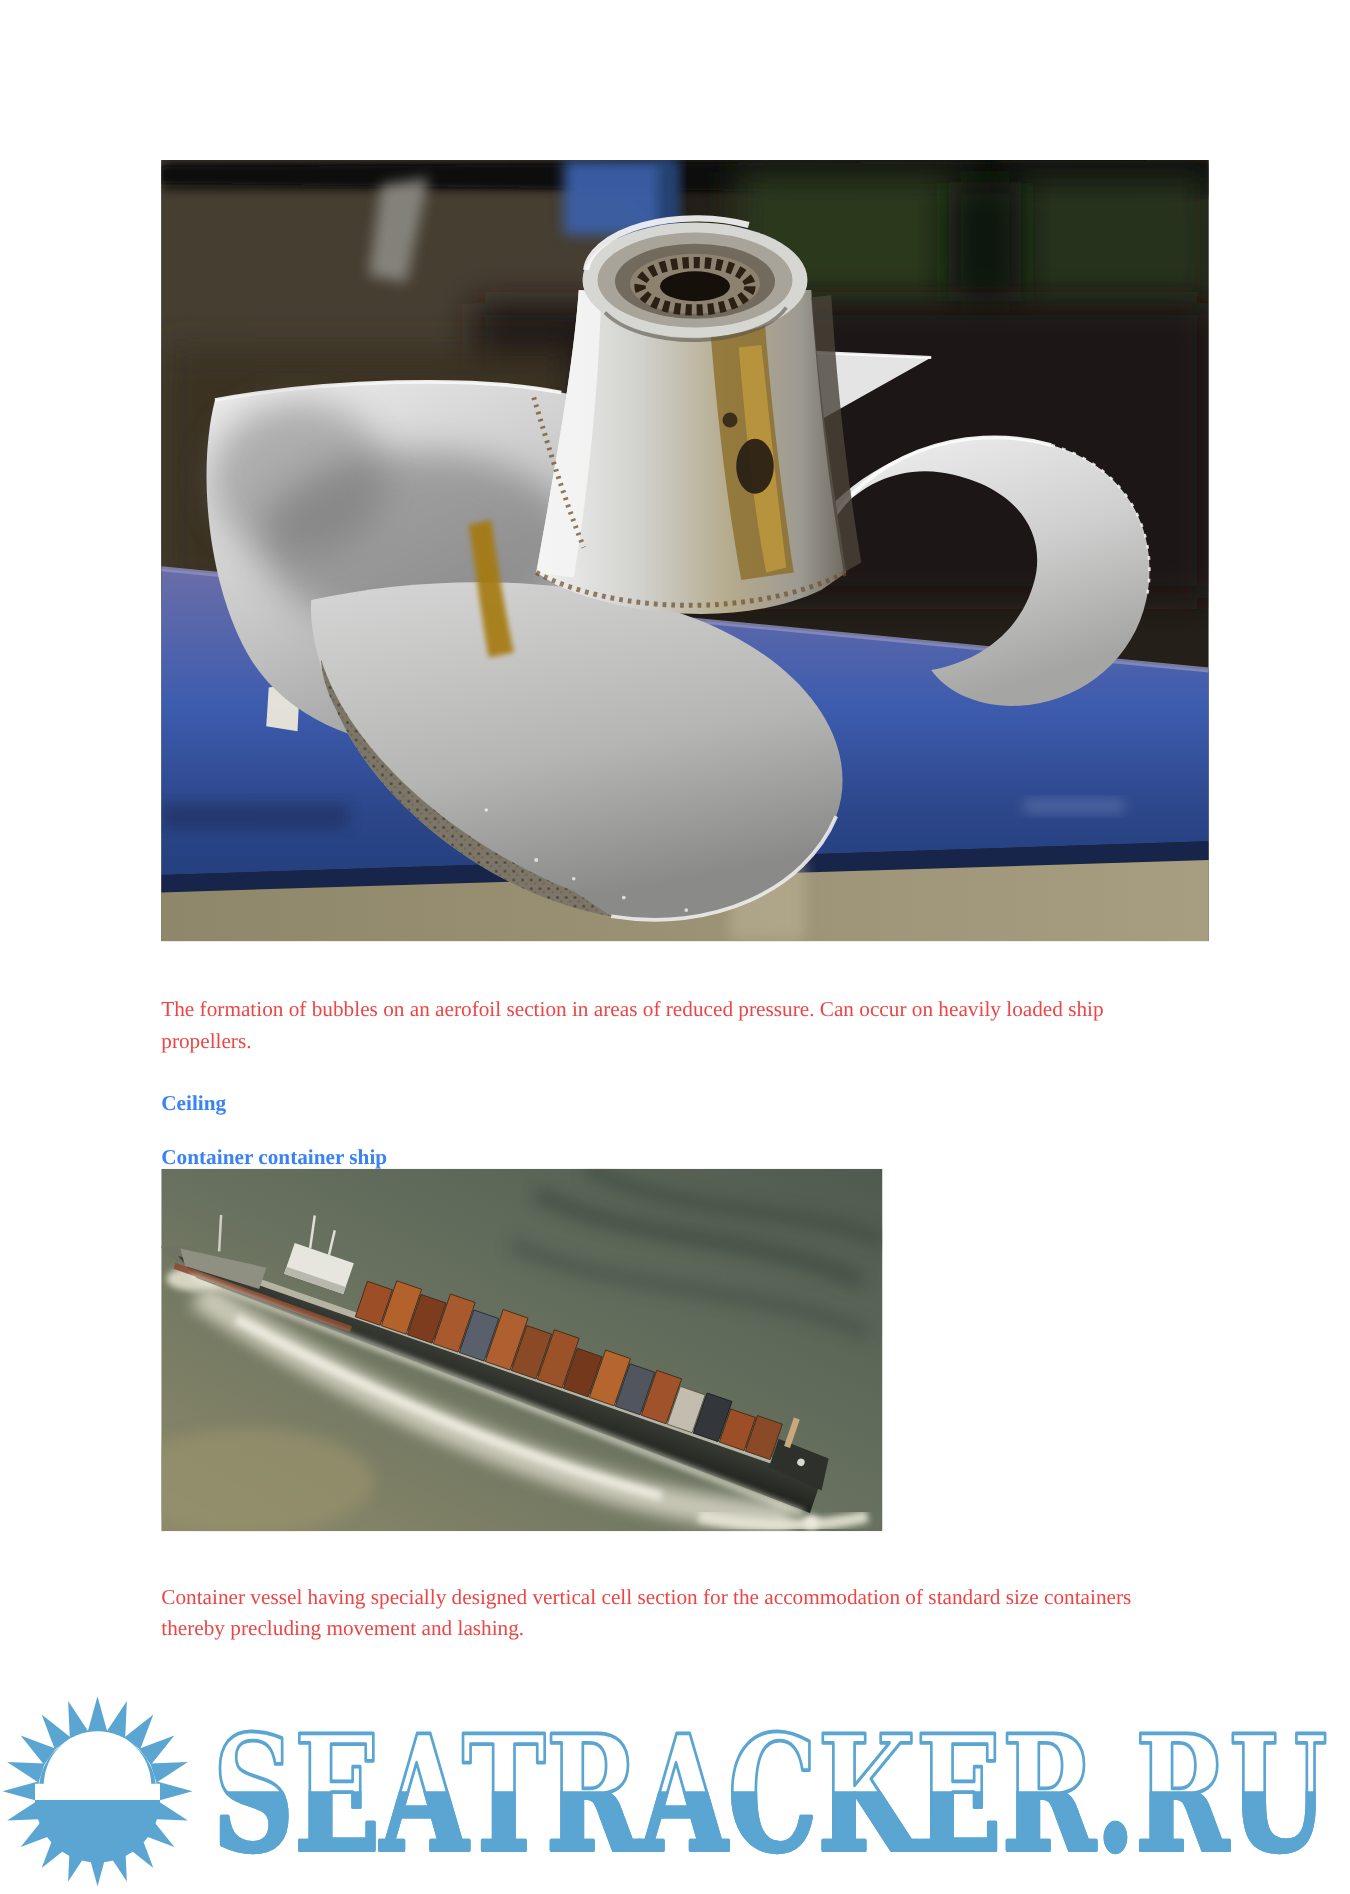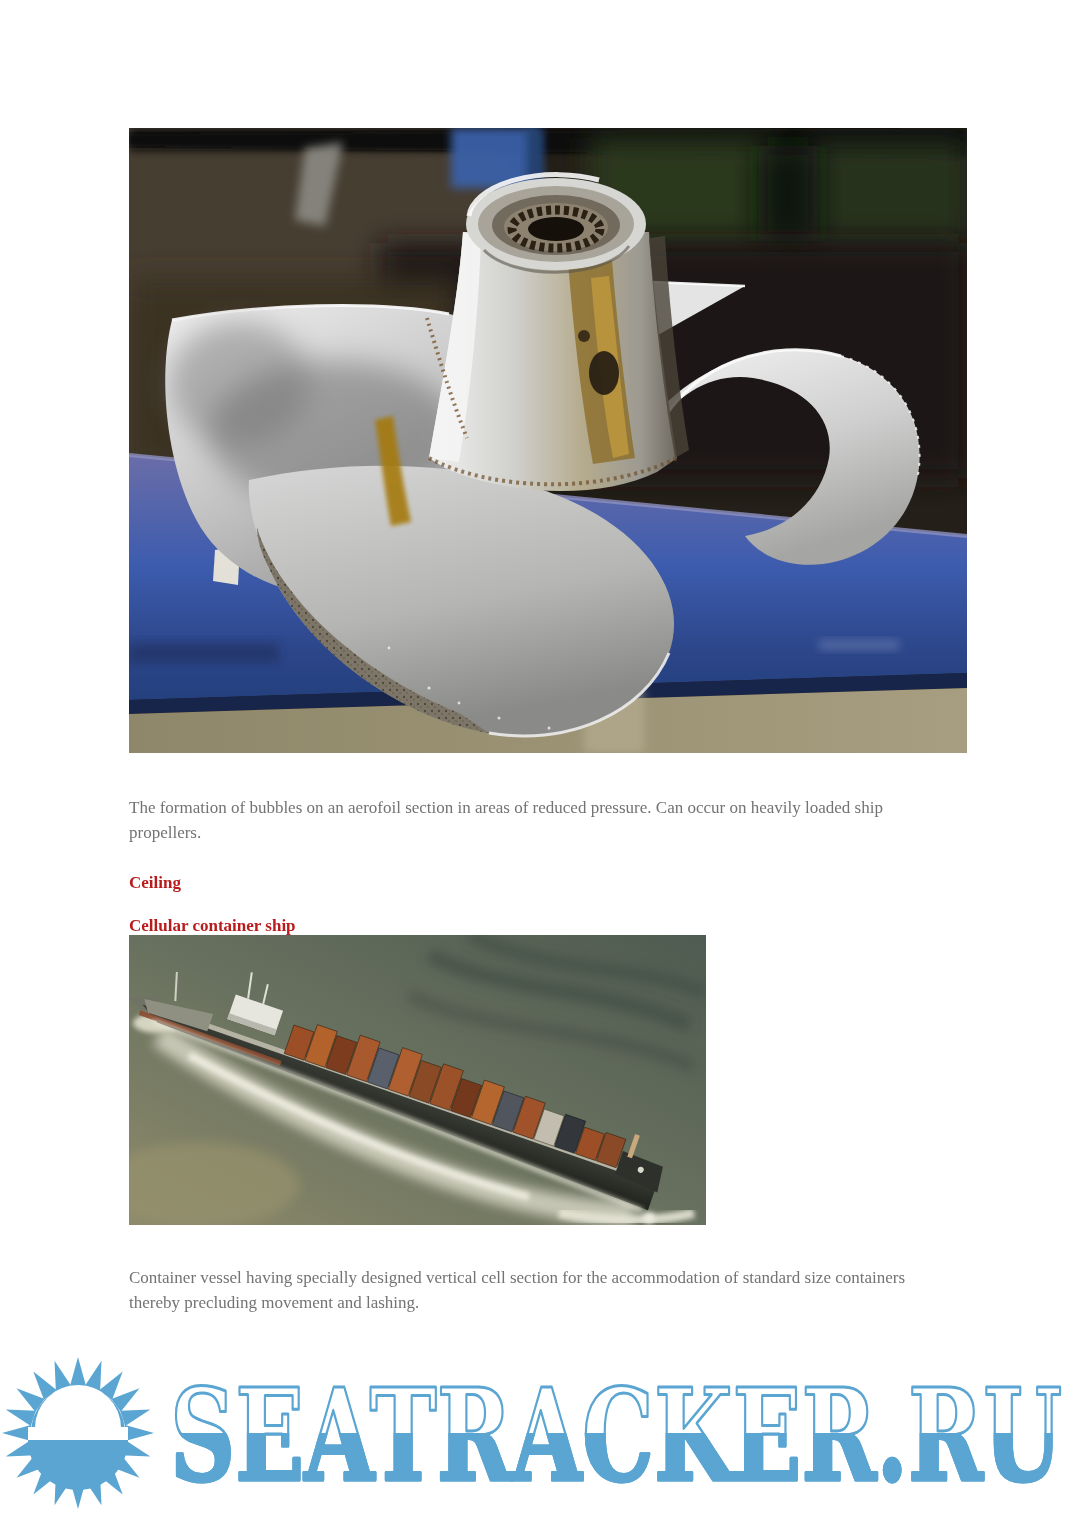--- a/index.html
+++ b/index.html
@@ -1,20 +1,20 @@
 <!DOCTYPE html>
 <html><head>
 <meta charset="utf-8">
 <style>
   html,body{margin:0;padding:0;background:#ffffff;}
   .page{position:relative;width:1080px;height:1515px;background:#ffffff;overflow:hidden;
         font-family:"Liberation Serif","DejaVu Serif",serif;}
   .content{position:absolute;left:129px;top:128px;width:840px;}
-  .doc-text{font-size:17px;line-height:25px;color:#737373;margin:0;width:812px;}
-  .term{font-size:17px;line-height:17px;font-weight:bold;color:#b91c1c;margin:0;}
+  .doc-text{font-size:17px;line-height:25px;color:#ef4444;margin:0;width:812px;}
+  .term{font-size:17px;line-height:17px;font-weight:bold;color:#3b82f6;margin:0;}
   #p1{margin-top:42px;}
   #h-ceiling{margin-top:29px;}
   #p-ceiling{margin-top:7px;}
   #h-cellular{margin-top:26px;}
   #ship-fig{display:block;margin-top:1px;}
   #p2{margin-top:40px;}
   .prop-fig{display:block;}
   .watermark{position:absolute;left:0;top:1353px;width:892px;height:160px;text-align:right;}
 </style>
 </head>
@@ -145,21 +145,21 @@
       <ellipse cx="427" cy="101" rx="44" ry="19" fill="none" stroke="#2a2014" stroke-width="9" stroke-dasharray="5,4"></ellipse>
       <ellipse cx="427" cy="101" rx="28" ry="12" fill="#15100a"></ellipse>
       <path d="M 340,88 A 88,44 0 0 1 470,52" fill="none" stroke="#fafafa" stroke-width="5" opacity="0.9"></path>
       <path d="M 355,122 A 78,38 0 0 0 500,118" fill="none" stroke="#5a554c" stroke-width="3" opacity="0.6"></path>
     </svg>
 
     <p id="p1" class="doc-text">The formation of bubbles on an aerofoil section in areas of reduced pressure. Can occur on heavily loaded ship propellers.</p>
 
     <p id="h-ceiling" class="term">Ceiling</p>
 
-    <p id="h-cellular" class="term">Cellular container ship</p>
+    <p id="h-cellular" class="term">Container container ship</p>
 
     <svg id="ship-fig" width="577" height="290" viewBox="0 0 577 290">
       <defs>
         <linearGradient id="waterG" x1="1" y1="0" x2="0" y2="1">
           <stop offset="0" stop-color="#4f5b50"></stop>
             <stop offset="0.5" stop-color="#68715f"></stop>
           <stop offset="1" stop-color="#8d8a6a"></stop>
         </linearGradient>
         <linearGradient id="hullG" x1="0" y1="0" x2="0" y2="1">
           <stop offset="0" stop-color="#3a3d36"></stop>

